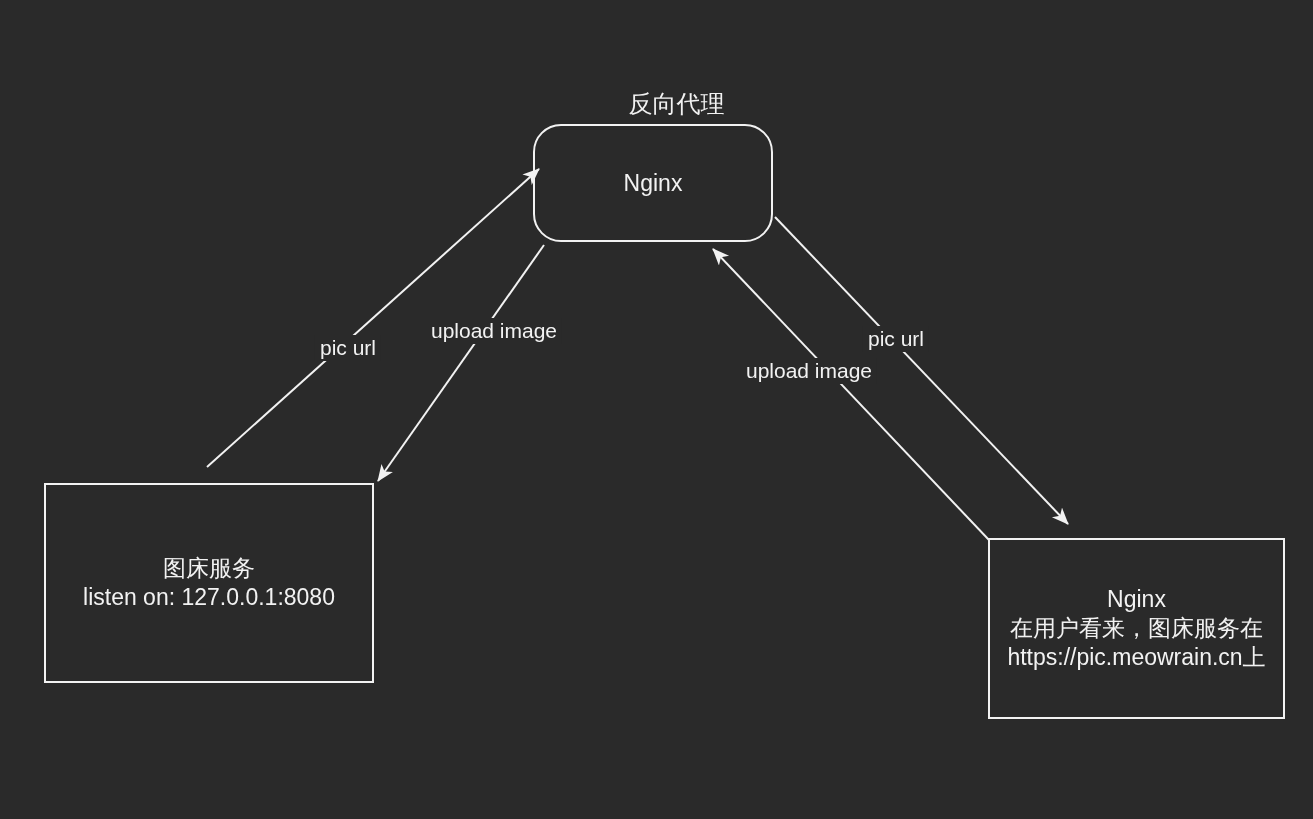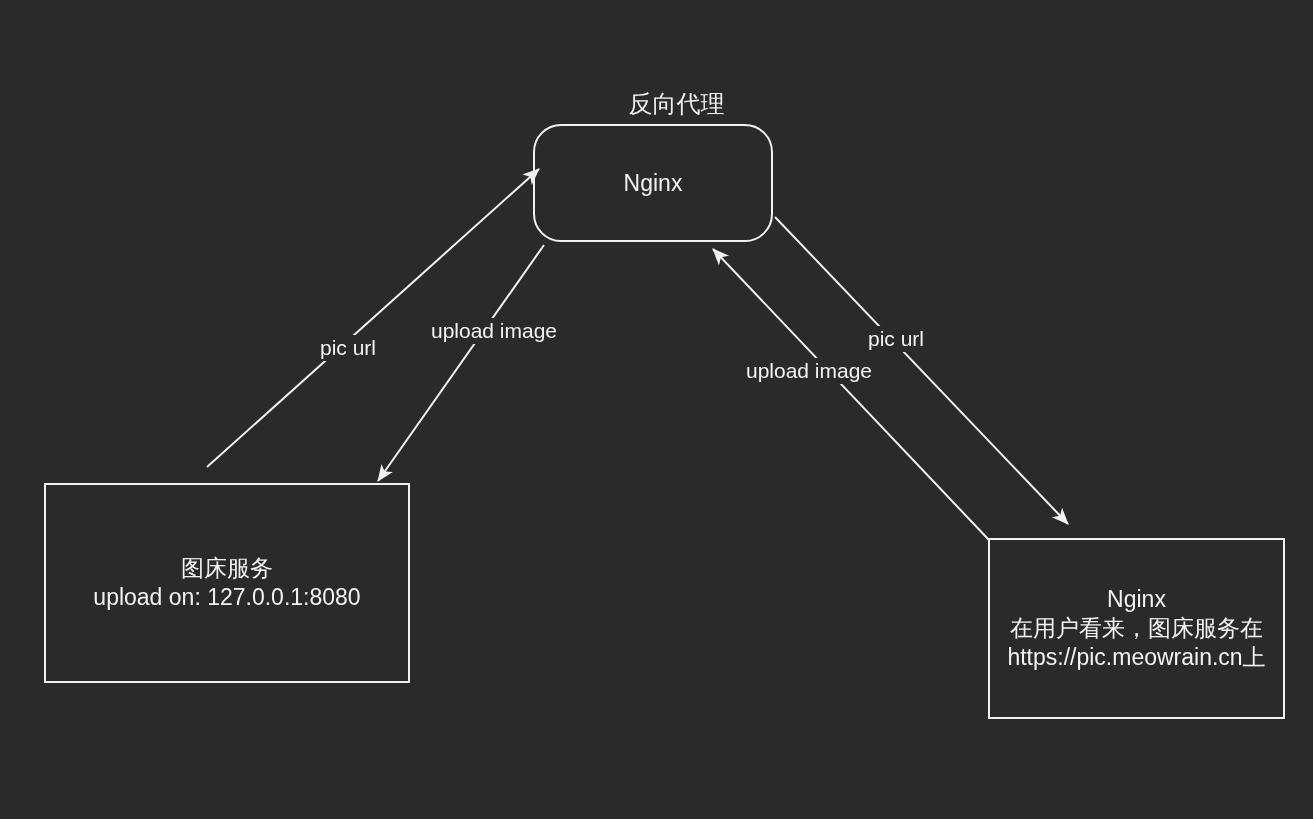--- a/index.html
+++ b/index.html
@@ -54,21 +54,21 @@
   .node-nginx {
     left: 533px;
     top: 124px;
     width: 240px;
     height: 118px;
     border-radius: 28px;
   }
   .node-picbed {
     left: 44px;
     top: 483px;
-    width: 366px;
+    width: 330px;
     height: 200px;
   }
   .node-user {
     left: 988px;
     top: 538px;
     width: 297px;
     height: 181px;
   }
   .edge-label {
     position: absolute;
@@ -103,21 +103,21 @@
   <div class="title-block">
     <div>反向代理</div>
   </div>
 
   <div class="node node-nginx">
     <div>Nginx</div>
   </div>
 
   <div class="node node-picbed">
     <div>图床服务</div>
-    <div>upload on: 127.0.0.1:8080</div>
+    <div>listen on: 127.0.0.1:8080</div>
   </div>
 
   <div class="node node-user">
     <div>Nginx</div>
     <div>在用户看来，图床服务在</div>
     <div>https://pic.meowrain.cn上</div>
   </div>
 
   <div class="edge-label label-pic-url-left">pic url</div>
   <div class="edge-label label-upload-left">upload image</div>

